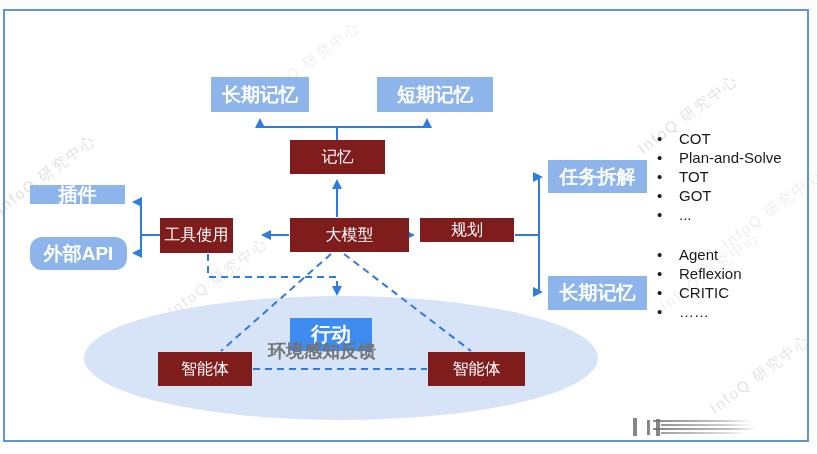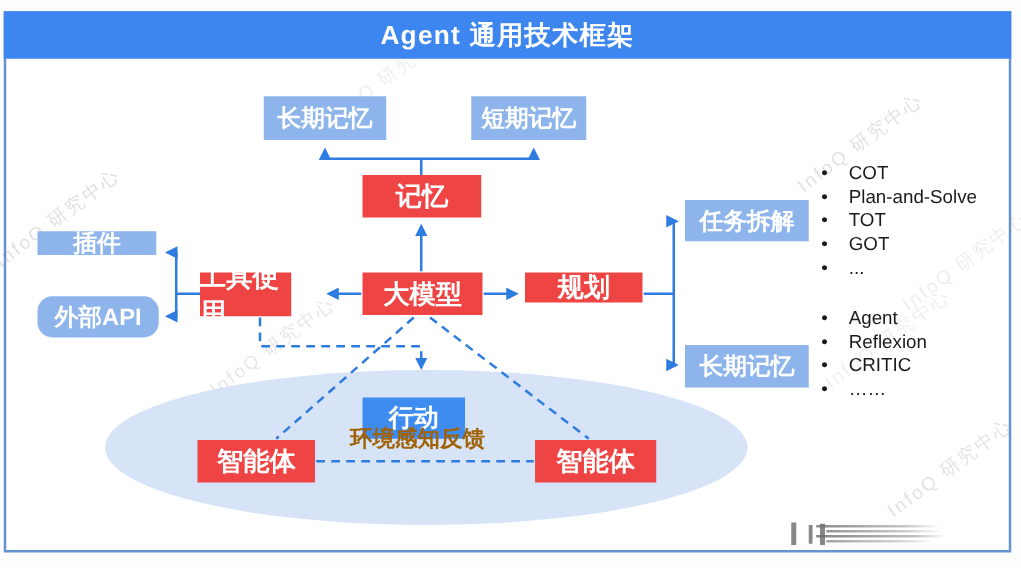--- a/index.html
+++ b/index.html
@@ -26,40 +26,40 @@
     position:absolute;left:84px;top:296px;width:514px;height:124px;
     background:#d7e4f8;border-radius:50%;z-index:1;
   }
   
   svg.wires{position:absolute;left:0;top:0;z-index:2;pointer-events:none;}
   
   .node{
     position:absolute;z-index:4;display:flex;align-items:center;justify-content:center;
     color:#ffffff;box-sizing:border-box;
   }
-  .node.dark{background:#ef4444;font-size:21px;font-weight:700;}
+  .node.dark{background:#7f1d1d;font-size:16px;font-weight:400;}
   .node.light{background:#8db5ec;font-size:19px;font-weight:600;}
   .node.mid{background:#3e8cf0;font-size:20px;font-weight:700;}
   .n-long{left:211px;top:77px;width:98px;height:35px;}
-  .n-short{left:377px;top:77px;width:92px;height:35px;}
+  .n-short{left:377px;top:77px;width:116px;height:35px;}
   .n-memory{left:290px;top:140px;width:95px;height:34px;}
   .n-plugin{left:30px;top:185px;width:95px;height:19px;}
   .n-api{left:30px;top:237px;width:97px;height:33px;border-radius:12px;}
   .n-tool{left:160px;top:218px;width:73px;height:35px;}
-  .n-llm{left:290px;top:218px;width:96px;height:34px;}
+  .n-llm{left:290px;top:218px;width:119px;height:34px;}
   .n-plan{left:420px;top:218px;width:94px;height:24px;}
   .n-task{left:548px;top:160px;width:99px;height:33px;}
   .n-reflect{left:548px;top:276px;width:99px;height:34px;}
   .n-action{left:290px;top:318px;width:82px;height:33px;}
   .n-agentl{left:158px;top:352px;width:94px;height:34px;}
   .n-agentr{left:428px;top:352px;width:97px;height:34px;}
   
   .env-caption{
-    position:absolute;left:261px;top:339px;width:146px;z-index:4;
-    text-align:center;font-size:18px;font-weight:600;color:#a16207;letter-spacing:0px;
+    position:absolute;left:249px;top:339px;width:146px;z-index:4;
+    text-align:center;font-size:18px;font-weight:600;color:#737373;letter-spacing:0px;
   }
   
   ul.methods{
     position:absolute;margin:0;padding:0;list-style:none;z-index:4;
     font-size:15px;color:#1a1a1a;
   }
   ul.methods li{height:19px;line-height:19px;white-space:nowrap;}
   ul.methods li::before{content:"•";display:inline-block;width:22px;color:#1a1a1a;}
   .list-task{left:657px;top:129px;}
   .list-reflect{left:657px;top:245px;}
@@ -96,23 +96,20 @@
   <div class="frame"></div>
 
   <div class="wm wm1">InfoQ 研究中心</div>
   <div class="wm wm2">InfoQ 研究中心</div>
   <div class="wm wm3">InfoQ 研究中心</div>
   <div class="wm wm4">InfoQ 研究中心</div>
   <div class="wm wm5 top">InfoQ 研究中心</div>
   <div class="wm wm6">InfoQ 研究中心</div>
   <div class="wm wm7">InfoQ 研究中心</div>
 
-  <div class="header-bar">
-    <span class="title">Agent 通用技术框架</span>
-  </div>
 
   <div class="env-ellipse"></div>
 
   <svg class="wires" width="817" height="454" viewBox="0 0 817 454">
     <defs>
       <marker id="arr" viewBox="0 0 10 10" refX="8" refY="5" markerWidth="5" markerHeight="5" orient="auto">
         <path d="M0,0 L10,5 L0,10 z" fill="#2e7ce0"></path>
       </marker>
     </defs>
     <g stroke="#2e7ce0" stroke-width="2" fill="none">

